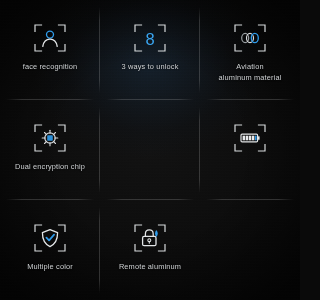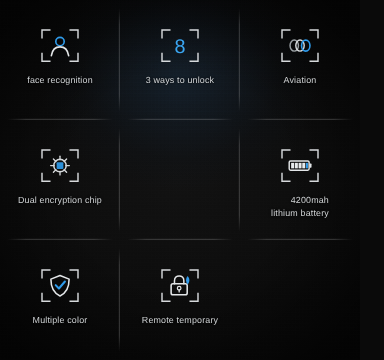--- a/index.html
+++ b/index.html
@@ -91,21 +91,21 @@
     display: block;
     width: 34px;
     height: 30px;
     overflow: visible;
   }
 
   .label {
     color: #cfd2d4;
     font-size: 7.4px;
     line-height: 10.6px;
-    text-align: right;
+    text-align: center;
     letter-spacing: 0.15px;
     max-width: 92px;
     text-shadow: 0 0 2px rgba(0,0,0,0.9);
   }
   .label .l2 { display: block; }
 </style>
 </head>
 <body>
 
 <div id="stage">
@@ -156,20 +156,21 @@
             <polyline points="32,21.5 32,28 25.5,28"></polyline>
             <polyline points="8.5,28 2,28 2,21.5"></polyline>
           </g>
           <ellipse cx="12.2" cy="15" rx="3.5" ry="4.6" fill="none" stroke="#9aa0a4" stroke-width="1.2"></ellipse>
           <ellipse cx="17" cy="15" rx="3.5" ry="4.6" fill="none" stroke="#d6d9db" stroke-width="1.2"></ellipse>
           <ellipse cx="21.8" cy="15" rx="3.5" ry="4.6" fill="none" stroke="#2f9bea" stroke-width="1.35"></ellipse>
         </svg>
       </div>
       <div class="label">
         <span>Aviation</span>
+        <span class="l2">aluminum material</span>
       </div>
     </div>
 
     <div class="cell cr cb">
       <div class="icon-wrap">
         <svg viewBox="0 0 34 30">
           <g fill="none" stroke="#d6d9db" stroke-width="1.2" stroke-linecap="square">
             <polyline points="2,8.5 2,2 8.5,2"></polyline>
             <polyline points="25.5,2 32,2 32,8.5"></polyline>
             <polyline points="32,21.5 32,28 25.5,28"></polyline>
@@ -208,24 +209,20 @@
           </g>
           <rect x="8.0" y="11.2" width="16.6" height="7.6" rx="1.1" fill="none" stroke="#e3e6e8" stroke-width="1.2"></rect>
           <rect x="25.0" y="13.3" width="1.6" height="3.4" rx="0.5" fill="#e3e6e8"></rect>
           <rect x="9.6" y="12.7" width="2.5" height="4.6" fill="#e8ebed"></rect>
           <rect x="12.7" y="12.7" width="2.5" height="4.6" fill="#e8ebed"></rect>
           <rect x="15.8" y="12.7" width="2.5" height="4.6" fill="#e8ebed"></rect>
           <rect x="18.9" y="12.7" width="2.5" height="4.6" fill="#e8ebed"></rect>
           <rect x="22.0" y="12.7" width="1.6" height="4.6" fill="#2f9bea"></rect>
         </svg>
       </div>
-      <div class="label">
-        <span>4200mah</span>
-        <span class="l2">lithium battery</span>
-      </div>
     </div>
 
     <div class="cell cr">
       <div class="icon-wrap">
         <svg viewBox="0 0 34 30">
           <g fill="none" stroke="#d6d9db" stroke-width="1.2" stroke-linecap="square">
             <polyline points="2,8.5 2,2 8.5,2"></polyline>
             <polyline points="25.5,2 32,2 32,8.5"></polyline>
             <polyline points="32,21.5 32,28 25.5,28"></polyline>
             <polyline points="8.5,28 2,28 2,21.5"></polyline>
@@ -250,21 +247,21 @@
             <polyline points="8.5,28 2,28 2,21.5"></polyline>
           </g>
           <path d="M12.4 13.4 V10.9 C12.4 8.4 14.2 6.9 16.3 6.9 C18.4 6.9 20.2 8.4 20.2 10.9 V13.4" fill="none" stroke="#e3e6e8" stroke-width="1.25" stroke-linecap="round"></path>
           <rect x="9.6" y="13.4" width="13.4" height="9.3" rx="1.5" fill="none" stroke="#e3e6e8" stroke-width="1.3"></rect>
           <circle cx="16.3" cy="17.2" r="1.5" fill="none" stroke="#e3e6e8" stroke-width="1.05"></circle>
           <line x1="16.3" y1="18.3" x2="16.3" y2="20.3" stroke="#e3e6e8" stroke-width="1.05" stroke-linecap="round"></line>
           <path d="M23.3 7.0 C25.3 9.0 25.3 12.0 23.3 14.0 C21.6 12.0 21.6 9.0 23.3 7.0 Z" fill="#2f9bea"></path>
         </svg>
       </div>
       <div class="label">
-        <span>Remote temporary</span>
+        <span>Remote aluminum</span>
       </div>
     </div>
 
   </div>
 
   <div id="noise"></div>
   <div id="vignette"></div>
 </div>
 
 </body></html>

